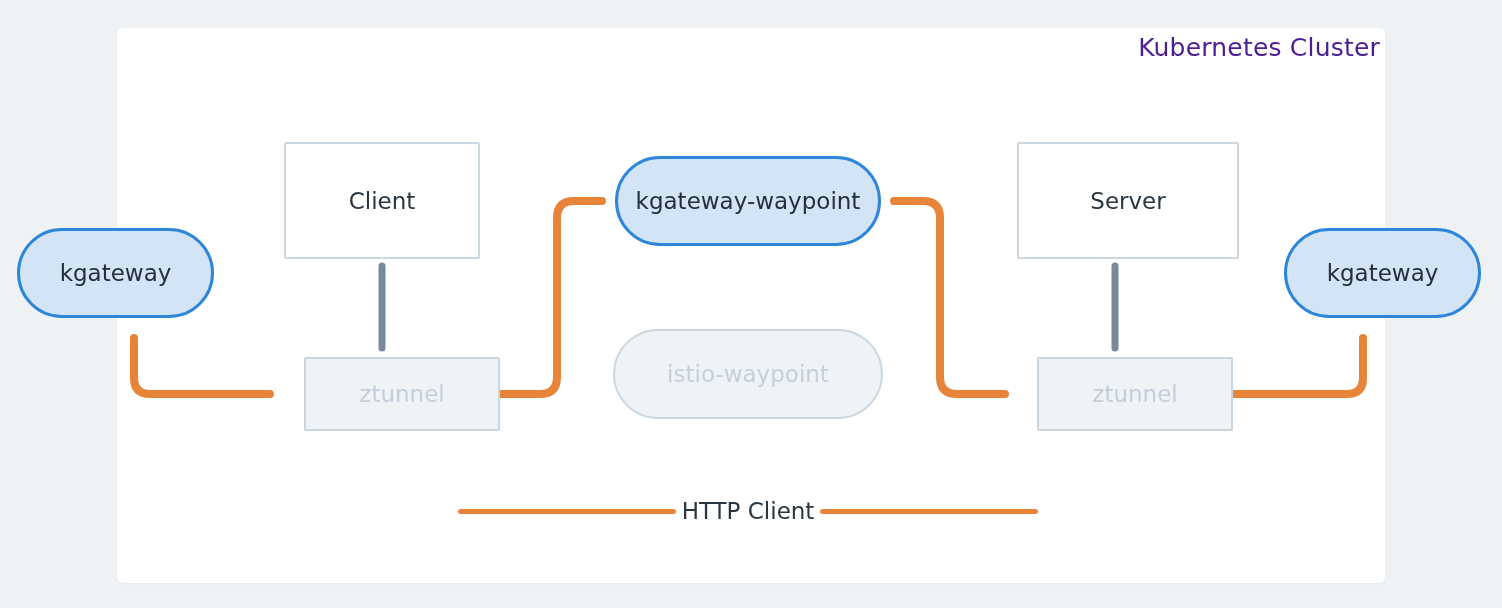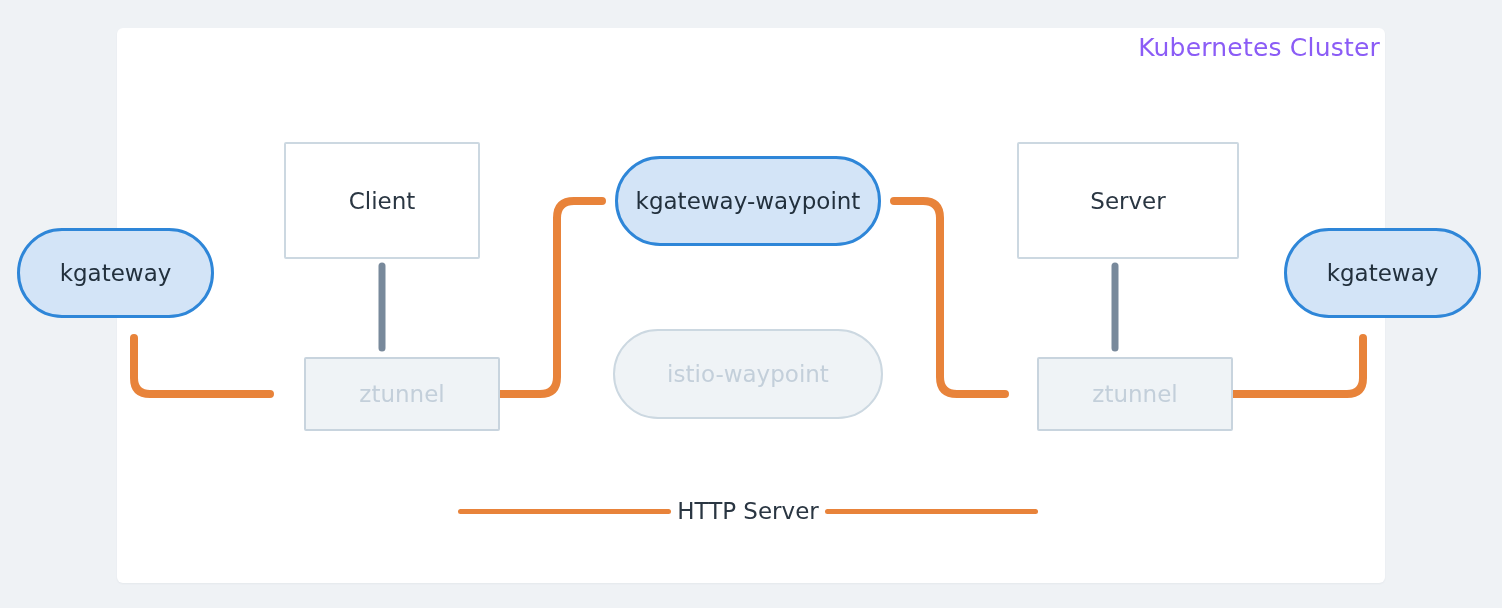--- a/index.html
+++ b/index.html
@@ -29,21 +29,21 @@
     border-radius: 6px;
     box-shadow: 0 1px 2px rgba(40,60,80,0.05);
   }
   .cluster-title-text {
     position: absolute;
     left: 1000px;
     top: 33px;
     width: 380px;
     text-align: right;
     font-size: 25px;
-    color: #8b5cf6;
+    color: #4c1d95;
     letter-spacing: 0.2px;
     white-space: nowrap;
   }
   
   #connectors {
     position: absolute;
     left: 0;
     top: 0;
     width: 1502px;
     height: 608px;
@@ -170,17 +170,17 @@
   <div class="node box-disabled" style="left:1017px; top:357px; width:196px; height:74px;">
     <span class="node-label">ztunnel</span>
   </div>
 
   <div class="node pill-active" style="left:1284px; top:228px; width:197px; height:90px;">
     <span class="node-label">kgateway</span>
   </div>
 
   <div id="legend">
     <span class="legend-rule"></span>
-    <span class="legend-text">HTTP Server</span>
+    <span class="legend-text">HTTP Client</span>
     <span class="legend-rule"></span>
   </div>
 
 </div>
 
 </body></html>

